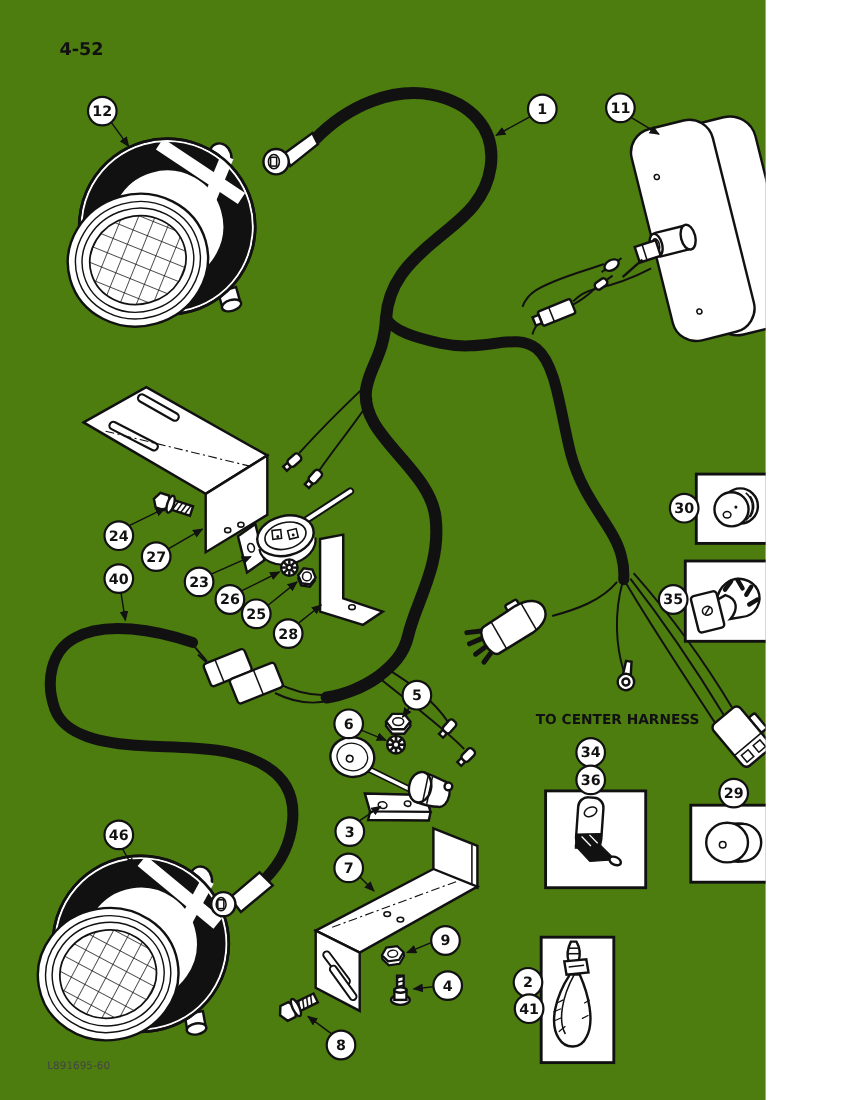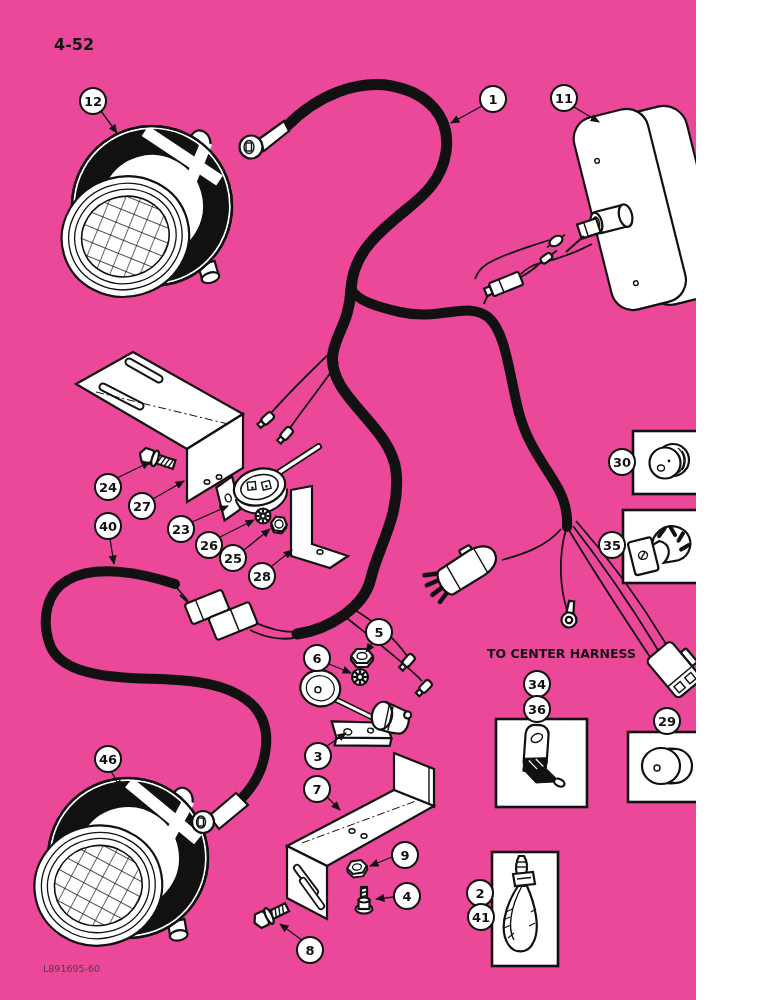--- a/index.html
+++ b/index.html
@@ -1,16 +1,16 @@
 <!DOCTYPE html>
 <html><head>
 <meta charset="utf-8">
 <style>
   html,body{margin:0;padding:0;background:#fff;}
-  #page{position:relative;width:696px;height:1000px;background:#ec4899;overflow:hidden;
+  #page{position:relative;width:696px;height:1000px;background:#4d7c0f;overflow:hidden;
         font-family:"DejaVu Sans","Liberation Sans",sans-serif;}
   svg{position:absolute;left:0;top:0;}
   .w{fill:#fff;stroke:#111;stroke-width:2.2;}
   .thin{fill:none;stroke:#111;stroke-width:1.4;}
   .wire{fill:none;stroke:#111;stroke-width:1.8;}
   .cable{fill:none;stroke:#111;stroke-width:11;stroke-linecap:round;stroke-linejoin:round;}
   .cable2{fill:none;stroke:#111;stroke-width:10;stroke-linecap:round;stroke-linejoin:round;}
   .callout-circle{fill:#fff;stroke:#111;stroke-width:2;}
   .callout-num{font:bold 13px "DejaVu Sans","Liberation Sans",sans-serif;fill:#111;text-anchor:middle;}
   .lbl{font:bold 12.5px "DejaVu Sans","Liberation Sans",sans-serif;fill:#111;}

